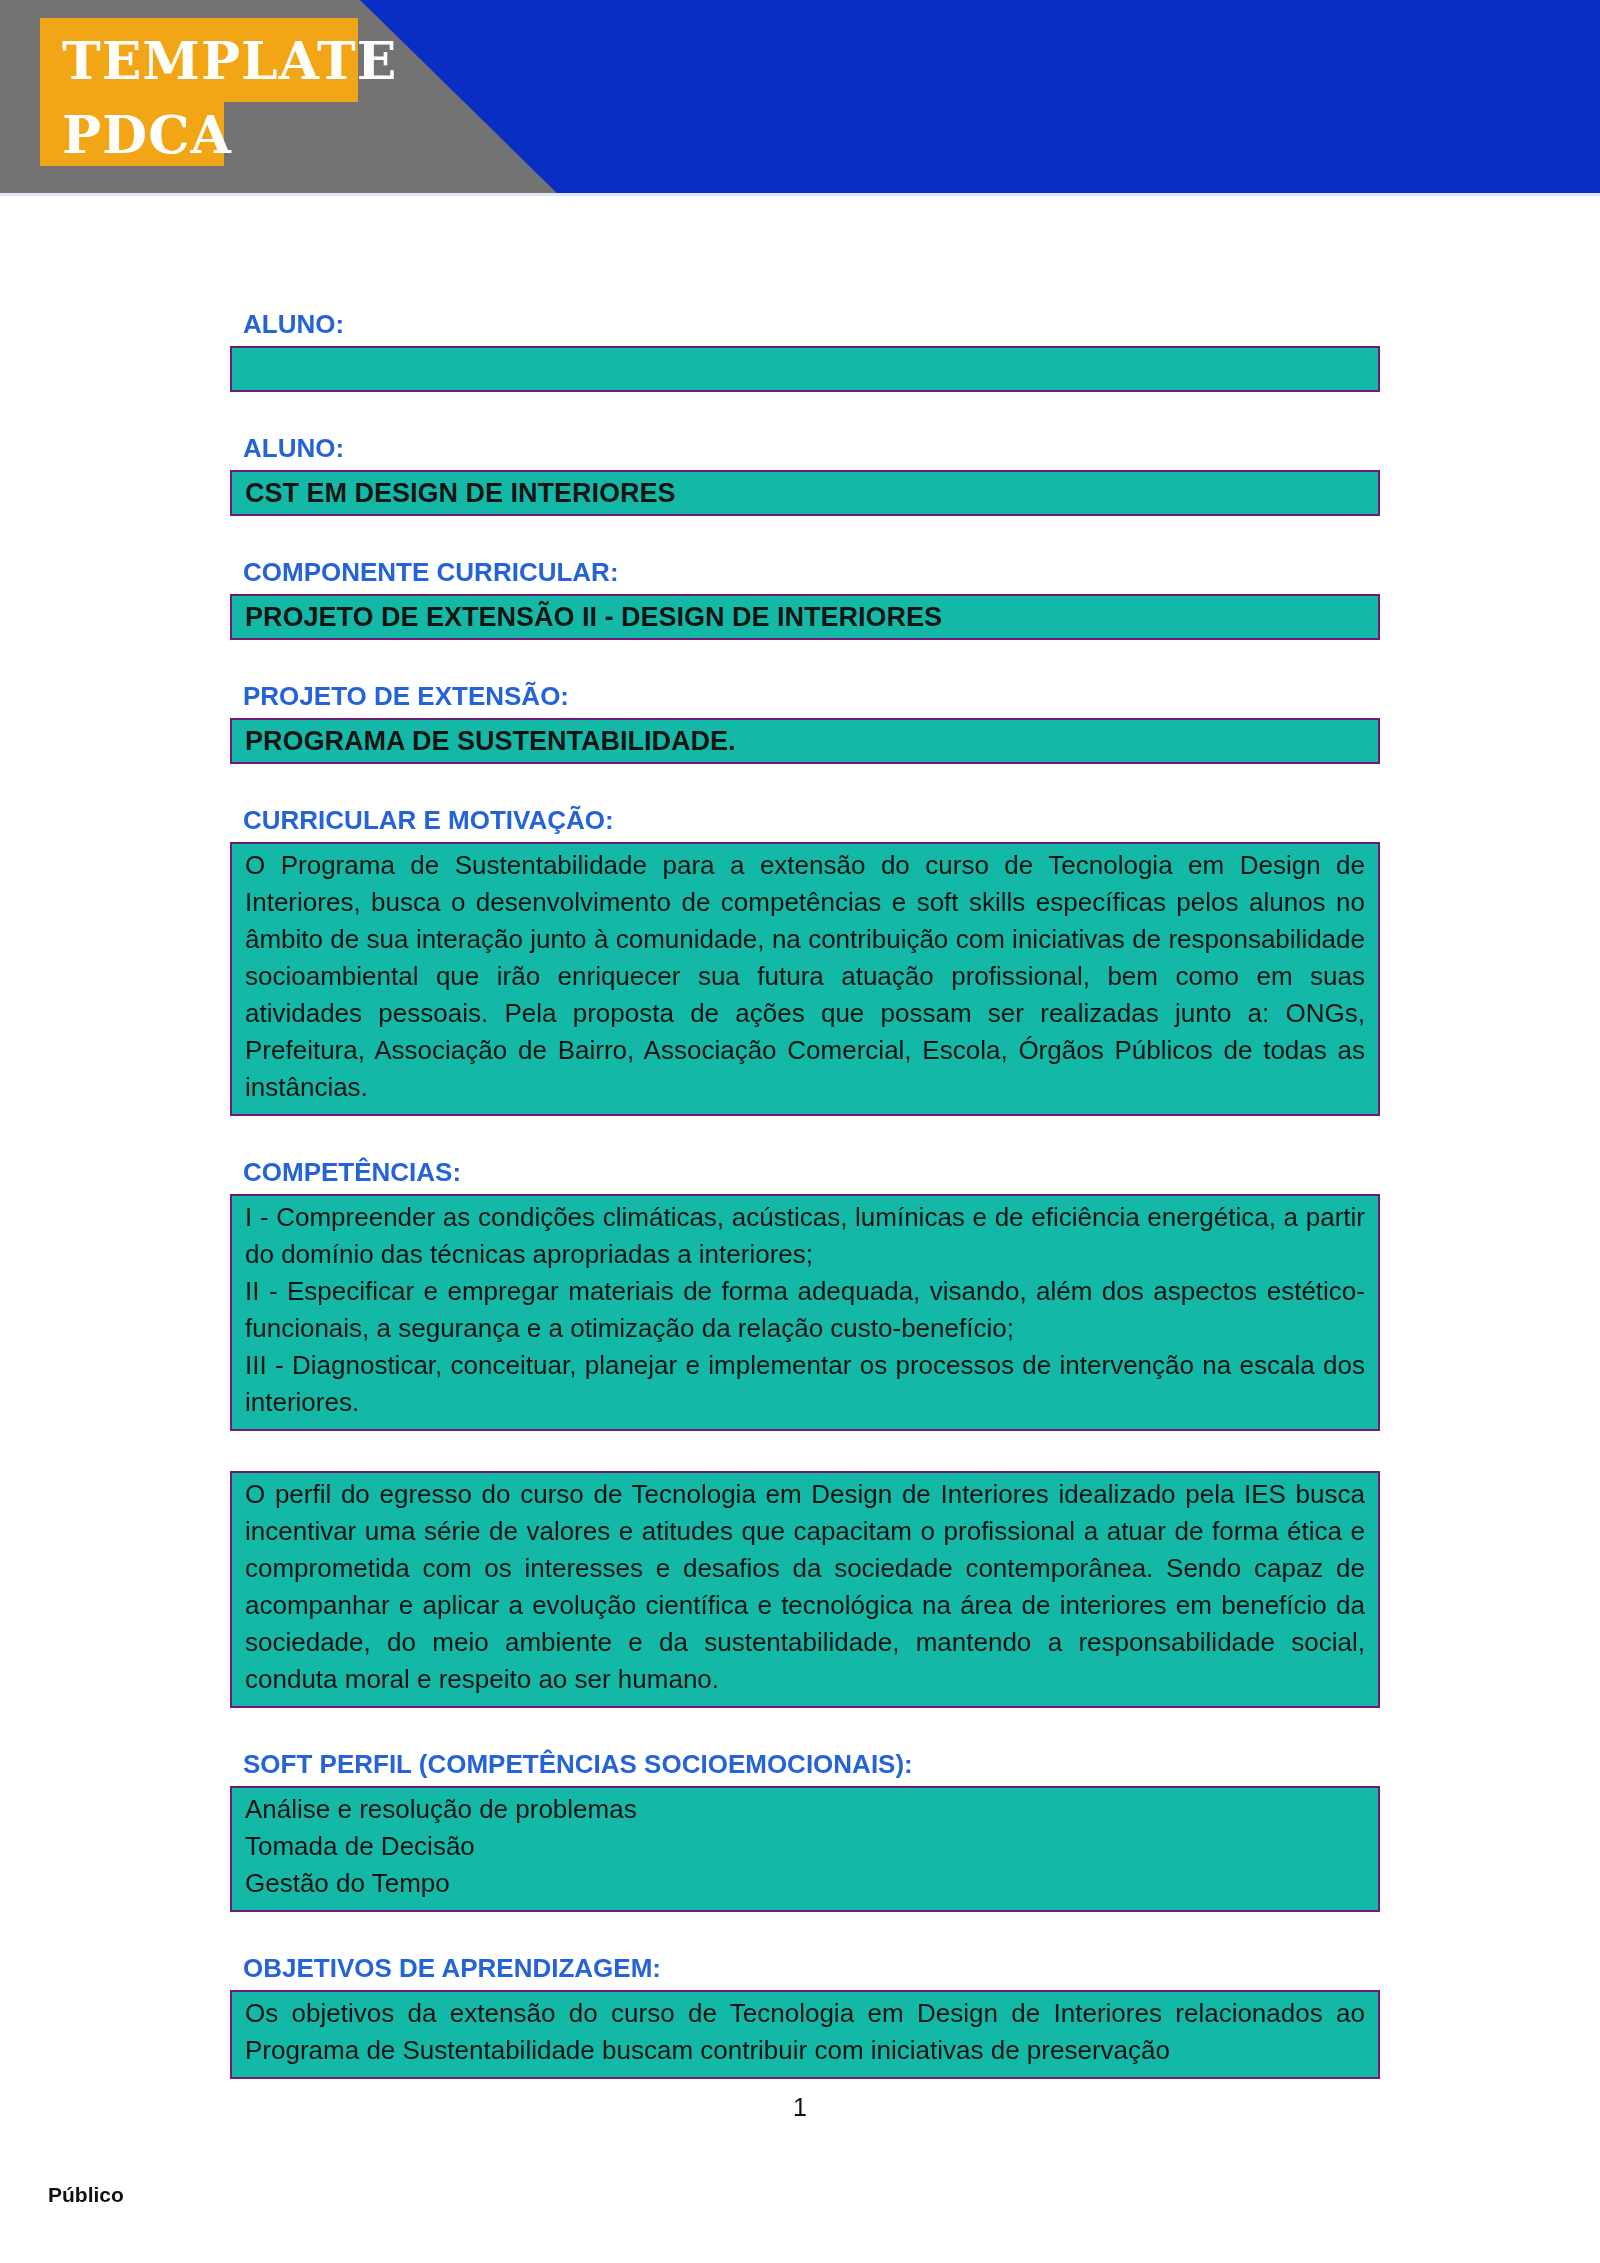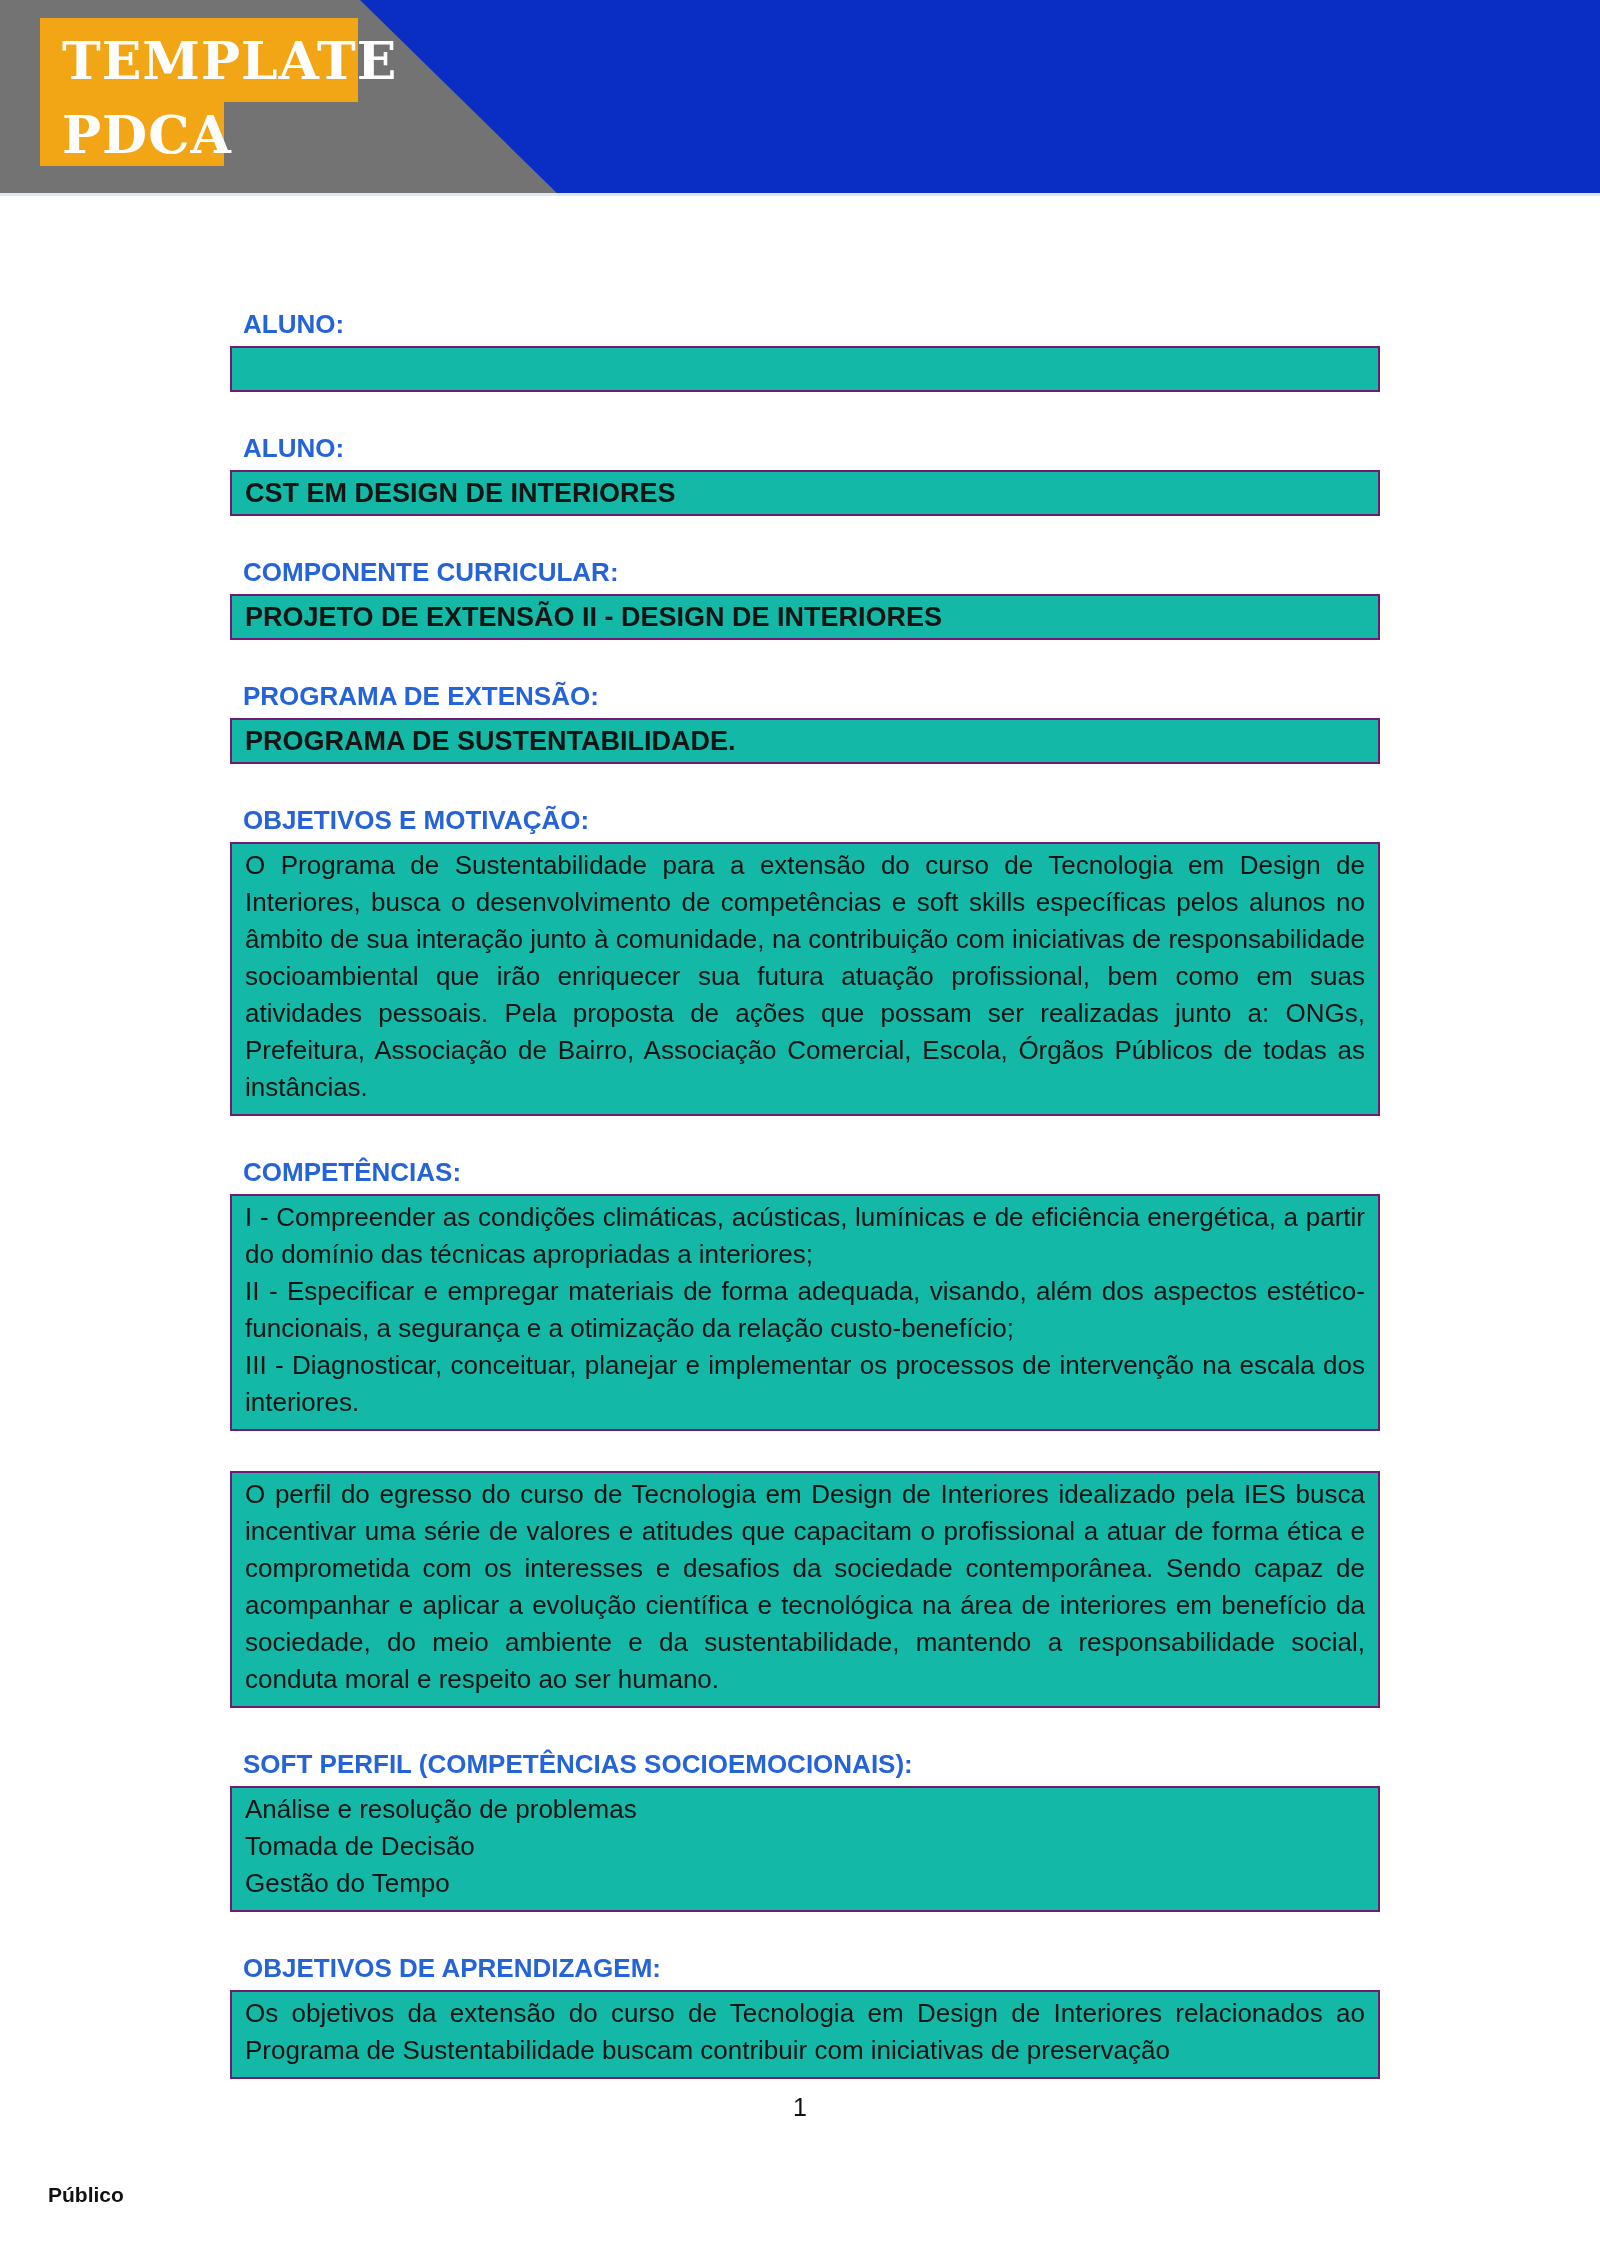--- a/index.html
+++ b/index.html
@@ -132,26 +132,26 @@
     <div class="field-label">ALUNO:</div>
     <div class="field-box single">CST EM DESIGN DE INTERIORES</div>
   </section>
 
   <section class="field">
     <div class="field-label">COMPONENTE CURRICULAR:</div>
     <div class="field-box single">PROJETO DE EXTENSÃO II - DESIGN DE INTERIORES</div>
   </section>
 
   <section class="field">
-    <div class="field-label">PROGRAMA DE EXTENSÃO:</div>
+    <div class="field-label">PROJETO DE EXTENSÃO:</div>
     <div class="field-box single">PROGRAMA DE SUSTENTABILIDADE.</div>
   </section>
 
   <section class="field">
-    <div class="field-label">OBJETIVOS E MOTIVAÇÃO:</div>
+    <div class="field-label">CURRICULAR E MOTIVAÇÃO:</div>
     <div class="field-box para">O Programa de Sustentabilidade para a extensão do curso de Tecnologia em Design de Interiores, busca o desenvolvimento de competências e soft skills específicas pelos alunos no âmbito de sua interação junto à comunidade, na contribuição com iniciativas de responsabilidade socioambiental que irão enriquecer sua futura atuação profissional, bem como em suas atividades pessoais. Pela proposta de ações que possam ser realizadas junto a: ONGs, Prefeitura, Associação de Bairro, Associação Comercial, Escola, Órgãos Públicos de todas as instâncias.</div>
   </section>
 
   <section class="field">
     <div class="field-label">COMPETÊNCIAS:</div>
     <div class="field-box para">I - Compreender as condições climáticas, acústicas, lumínicas e de eficiência energética, a partir do domínio das técnicas apropriadas a interiores;
 II - Especificar e empregar materiais de forma adequada, visando, além dos aspectos estético-funcionais, a segurança e a otimização da relação custo-benefício;
 III - Diagnosticar, conceituar, planejar e implementar os processos de intervenção na escala dos interiores.</div>
   </section>
 

